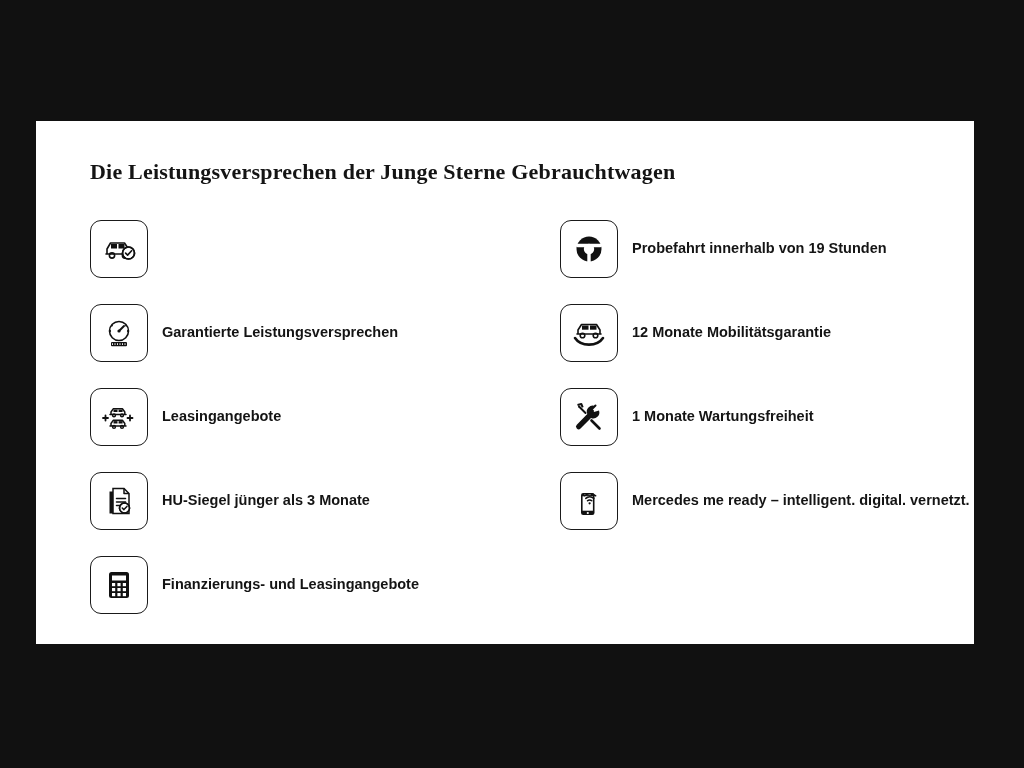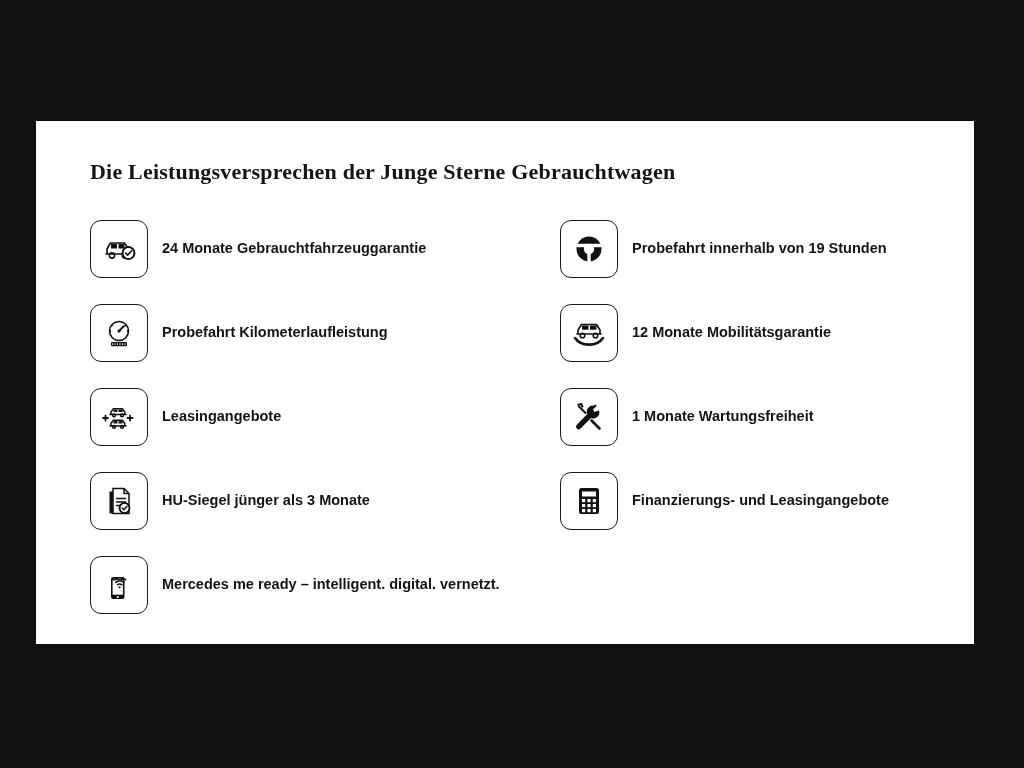--- a/index.html
+++ b/index.html
@@ -106,21 +106,20 @@
               <path d="M5 18v-5l3.5-6h14l4 6 2.5 1v4" stroke-linejoin="round"></path>
               <rect x="9" y="8" width="6" height="4.5" fill="#111" stroke="none"></rect>
               <rect x="16.5" y="8" width="6" height="4.5" fill="#111" stroke="none"></rect>
               <circle cx="10" cy="19.5" r="2.6"></circle>
               <circle cx="23" cy="19.5" r="2.6"></circle>
               <circle cx="26.5" cy="17" r="6" fill="#fff"></circle>
               <circle cx="26.5" cy="17" r="6"></circle>
               <path d="M23.6 17.1l2 2 4-4.4" stroke-linecap="round" stroke-linejoin="round"></path>
             </svg>
           </span>
-          <span class="feature-label">24 Monate Gebrauchtfahrzeuggarantie</span>
         </div>
 
         <div class="feature col-right">
           <span class="icon-box">
             <svg width="32" height="32" viewBox="0 0 32 32" fill="none" stroke="#111" stroke-width="2">
               <circle cx="16" cy="16" r="12.5" fill="#111" stroke="none"></circle>
               <circle cx="16" cy="16" r="5.2" fill="#fff" stroke="none"></circle>
               <path d="M4.6 12.5h22.8" stroke="#fff" stroke-width="3.4" stroke-linecap="round"></path>
               <path d="M16 21v7.5" stroke="#fff" stroke-width="3.4" stroke-linecap="round"></path>
             </svg>
@@ -132,21 +131,21 @@
           <span class="icon-box">
             <svg width="32" height="32" viewBox="0 0 32 32" fill="none" stroke="#111" stroke-width="1.6">
               <circle cx="16" cy="14" r="9.5"></circle>
               <path d="M16 14l5-5" stroke-linecap="round" stroke-width="2"></path>
               <circle cx="16" cy="14" r="1.6" fill="#111" stroke="none"></circle>
               <path d="M9 8.5v.01M23 8.5v.01M7.2 14v.01M24.8 14v.01" stroke-linecap="round" stroke-width="1.8"></path>
               <rect x="8" y="25" width="16" height="4.2" rx="1" fill="#111" stroke="none"></rect>
               <path d="M9.5 26.2v1.8M12 26.2v1.8M14.5 26.2v1.8M17 26.2v1.8M19.5 26.2v1.8M22 26.2v1.8" stroke="#fff" stroke-width="0.9"></path>
             </svg>
           </span>
-          <span class="feature-label">Probefahrt Kilometerlaufleistung</span>
+          <span class="feature-label">Garantierte Leistungsversprechen</span>
         </div>
 
         <div class="feature col-right">
           <span class="icon-box">
             <svg width="34" height="28" viewBox="0 0 34 28" fill="none" stroke="#111" stroke-width="1.6">
               <path d="M6 15v-4l3.5-5.5h15L28 11l0 4" stroke-linejoin="round"></path>
               <rect x="10" y="6.5" width="6.5" height="4.2" fill="#111" stroke="none"></rect>
               <rect x="18" y="6.5" width="6.5" height="4.2" fill="#111" stroke="none"></rect>
               <path d="M5 15h24" stroke-linecap="round"></path>
               <circle cx="10.5" cy="16.5" r="2.3"></circle>
@@ -201,51 +200,51 @@
               <path d="M12.5 13.5h9M12.5 17h9M12.5 20.5h6" stroke-linecap="round"></path>
               <path d="M5.5 6.5h3.5v22H5.5z" fill="#111" stroke="none"></path>
               <circle cx="20.5" cy="23" r="5" fill="#fff"></circle>
               <circle cx="20.5" cy="23" r="5"></circle>
               <path d="M18.3 23l1.6 1.6 3-3.2" stroke-linecap="round" stroke-linejoin="round"></path>
             </svg>
           </span>
           <span class="feature-label">HU-Siegel jünger als 3 Monate</span>
         </div>
 
+        <div class="feature">
+          <span class="icon-box">
+            <svg width="26" height="34" viewBox="0 0 26 34" fill="none" stroke="#111" stroke-width="1.6">
+              <rect x="5" y="9" width="13.5" height="22" rx="2.2" fill="#111" stroke="none"></rect>
+              <rect x="6.6" y="12.2" width="10.3" height="14.5" fill="#fff" stroke="none"></rect>
+              <circle cx="11.8" cy="29" r="1.1" fill="#fff" stroke="none"></circle>
+              <path d="M9 10.6h5.5" stroke="#fff" stroke-width="1" stroke-linecap="round"></path>
+              <path d="M11.5 16.8a3 3 0 0 1 4.3 0" stroke-linecap="round" stroke-width="1.5"></path>
+              <path d="M9.8 14.4a6 6 0 0 1 8 0" stroke-linecap="round" stroke-width="1.5"></path>
+              <path d="M8.2 11.8a9.2 9.2 0 0 1 11.5 0" stroke-linecap="round" stroke-width="1.5"></path>
+              <circle cx="13.6" cy="19.3" r="1.1" fill="#111" stroke="none"></circle>
+            </svg>
+          </span>
+          <span class="feature-label">Mercedes me ready – intelligent. digital. vernetzt.</span>
+        </div>
+
         <div class="feature col-right">
           <span class="icon-box">
             <svg width="28" height="32" viewBox="0 0 28 32" fill="none" stroke="#111" stroke-width="1.6">
               <rect x="4" y="3" width="20" height="26" rx="2.5" fill="#111" stroke="none"></rect>
               <rect x="7" y="6.5" width="14" height="5" fill="#fff" stroke="none"></rect>
               <rect x="7" y="14" width="3.2" height="3.2" fill="#fff" stroke="none"></rect>
               <rect x="12.4" y="14" width="3.2" height="3.2" fill="#fff" stroke="none"></rect>
               <rect x="17.8" y="14" width="3.2" height="3.2" fill="#fff" stroke="none"></rect>
               <rect x="7" y="19" width="3.2" height="3.2" fill="#fff" stroke="none"></rect>
               <rect x="12.4" y="19" width="3.2" height="3.2" fill="#fff" stroke="none"></rect>
               <rect x="17.8" y="19" width="3.2" height="3.2" fill="#fff" stroke="none"></rect>
               <rect x="7" y="24" width="3.2" height="3.2" fill="#fff" stroke="none"></rect>
               <rect x="12.4" y="24" width="3.2" height="3.2" fill="#fff" stroke="none"></rect>
               <rect x="17.8" y="24" width="3.2" height="3.2" fill="#fff" stroke="none"></rect>
             </svg>
           </span>
           <span class="feature-label">Finanzierungs- und Leasingangebote</span>
         </div>
 
-        <div class="feature">
-          <span class="icon-box">
-            <svg width="26" height="34" viewBox="0 0 26 34" fill="none" stroke="#111" stroke-width="1.6">
-              <rect x="5" y="9" width="13.5" height="22" rx="2.2" fill="#111" stroke="none"></rect>
-              <rect x="6.6" y="12.2" width="10.3" height="14.5" fill="#fff" stroke="none"></rect>
-              <circle cx="11.8" cy="29" r="1.1" fill="#fff" stroke="none"></circle>
-              <path d="M9 10.6h5.5" stroke="#fff" stroke-width="1" stroke-linecap="round"></path>
-              <path d="M11.5 16.8a3 3 0 0 1 4.3 0" stroke-linecap="round" stroke-width="1.5"></path>
-              <path d="M9.8 14.4a6 6 0 0 1 8 0" stroke-linecap="round" stroke-width="1.5"></path>
-              <path d="M8.2 11.8a9.2 9.2 0 0 1 11.5 0" stroke-linecap="round" stroke-width="1.5"></path>
-              <circle cx="13.6" cy="19.3" r="1.1" fill="#111" stroke="none"></circle>
-            </svg>
-          </span>
-          <span class="feature-label">Mercedes me ready – intelligent. digital. vernetzt.</span>
-        </div>
-
       </div>
     </div>
   </div>
 </div>
 
 </body></html>

